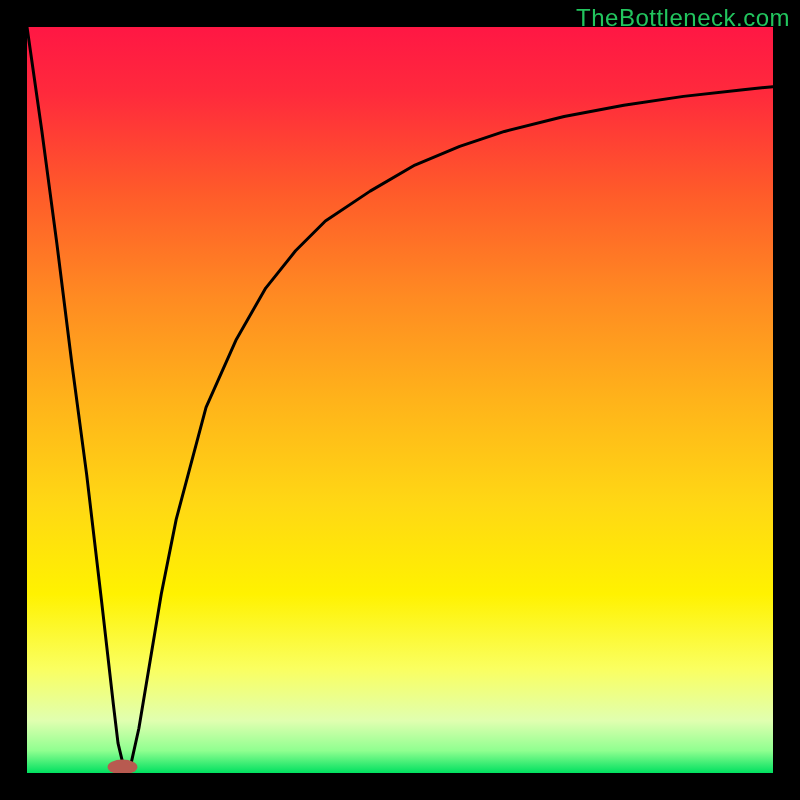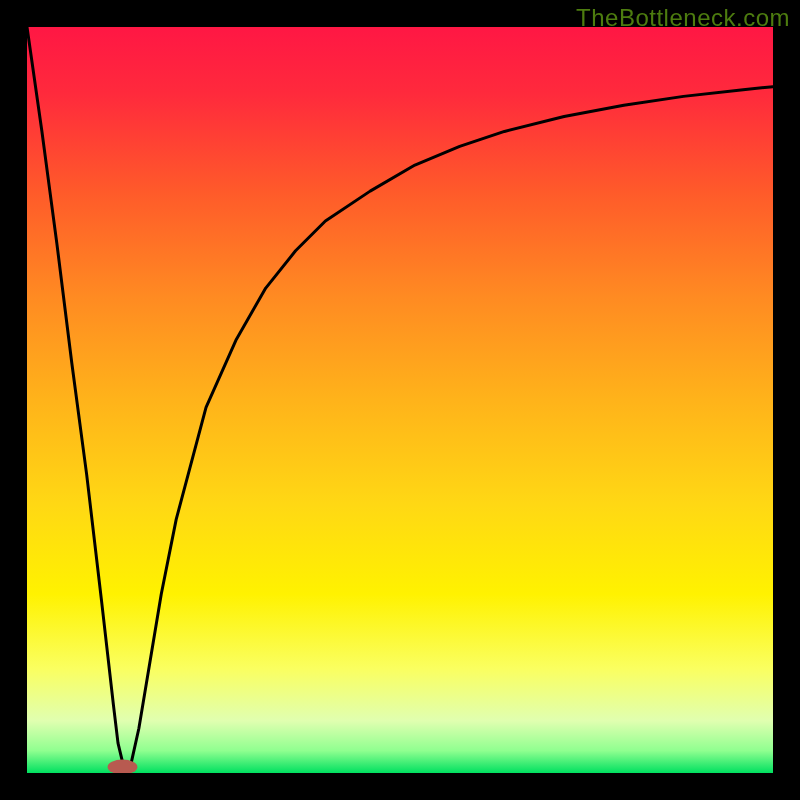--- a/index.html
+++ b/index.html
@@ -15,21 +15,21 @@
     width: 800px;
     height: 800px;
     background: #000;
   }
   .watermark {
     position: absolute;
     top: 4px;
     right: 10px;
     font-family: Arial, Helvetica, sans-serif;
     font-size: 24px;
-    color: #4d7c0f;
+    color: #22c55e;
     letter-spacing: 0.5px;
     z-index: 10;
   }
   .plot {
     position: absolute;
     left: 27px;
     top: 27px;
     width: 746px;
     height: 746px;
   }

